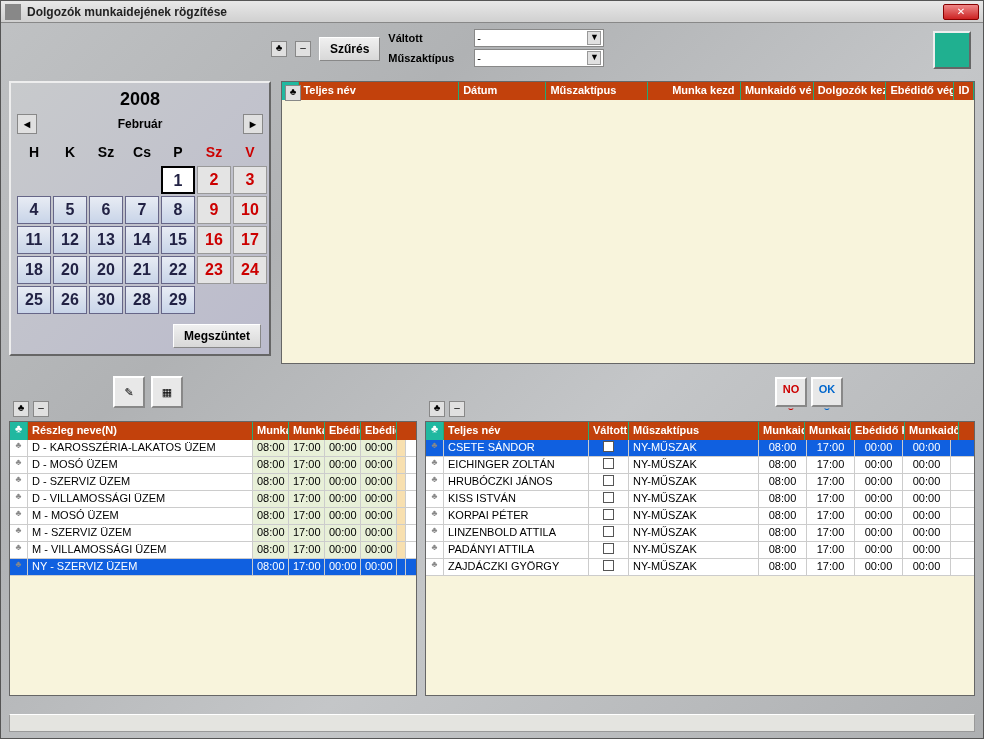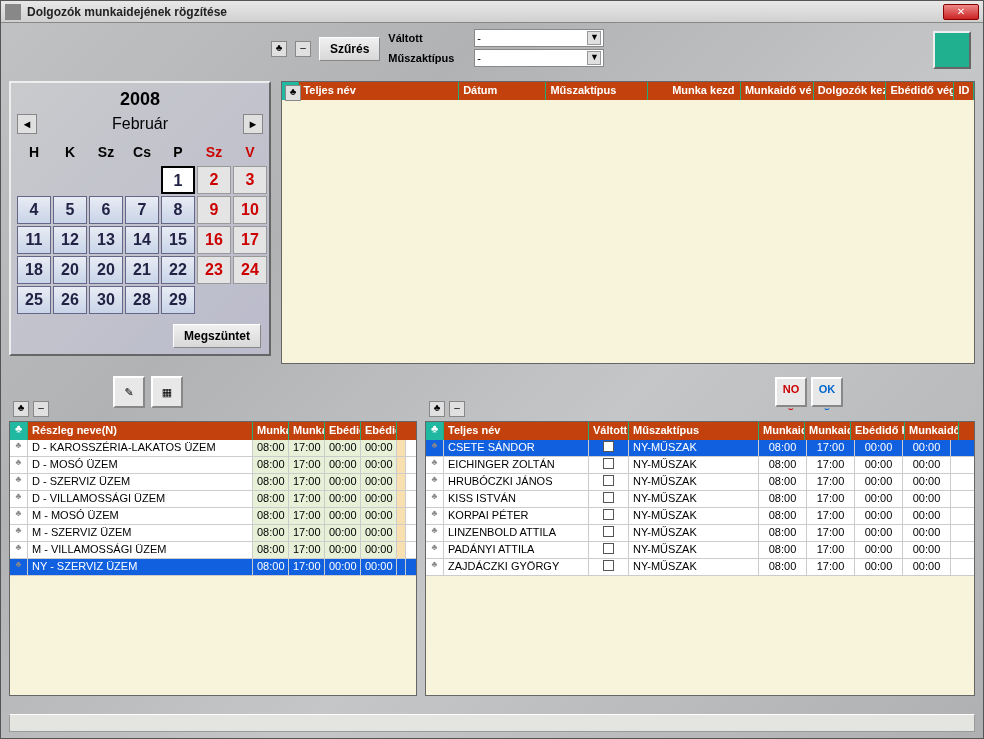--- a/index.html
+++ b/index.html
@@ -17,21 +17,21 @@
 .filter-label { width: 80px; font-weight: bold; color: #000; }
 .dropdown { width: 130px; height: 18px; background: #fff; border: 1px solid #888; display: flex; align-items: center; padding: 0 2px; }
 .dropdown .dd-text { flex: 1; }
 .dropdown .dd-arrow { width: 14px; height: 14px; background: #e0e0e0; border: 1px solid #999; text-align: center; line-height: 10px; font-size: 9px; }
 .top-right-btn { position: absolute; right: 12px; top: 30px; width: 38px; height: 38px; background: #20b090; border: 2px solid #666; border-top-color: #eee; border-left-color: #eee; }
 
 .calendar-panel { position: absolute; left: 8px; top: 80px; width: 262px; background: linear-gradient(135deg, #c8cacc, #bbc); border: 2px solid #666; border-top-color: #eee; border-left-color: #eee; padding: 4px; }
 .cal-year { text-align: center; font-size: 18px; font-weight: bold; padding: 2px; }
 .cal-month-row { display: flex; align-items: center; justify-content: center; gap: 4px; padding: 2px; }
 .cal-arrow { width: 20px; height: 20px; background: #e0e0e0; border: 1px solid #888; text-align: center; cursor: pointer; line-height: 18px; }
-.cal-month { font-size: 16px; font-weight: normal; flex: 1; text-align: center; }
+.cal-month { font-size: 12px; font-weight: bold; flex: 1; text-align: center; }
 .cal-grid { display: grid; grid-template-columns: repeat(7, 34px); gap: 2px; padding: 4px 2px; }
 .cal-head { font-size: 14px; font-weight: bold; text-align: center; padding: 4px 0; }
 .cal-head.sat { color: #c00; }
 .cal-head.sun { color: #c00; }
 .cal-day { height: 28px; background: linear-gradient(#e8ecf4, #c8d4e8); border: 1px solid #668; text-align: center; line-height: 26px; font-size: 16px; font-weight: bold; cursor: pointer; color: #224; }
 .cal-day.sat, .cal-day.sun { background: #e4e4e4; color: #c00; border-color: #999; }
 .cal-day.selected { background: #fff; border: 2px solid #000; }
 .cal-empty { height: 28px; }
 .cal-cancel { text-align: right; padding: 6px 4px 2px; }
 

